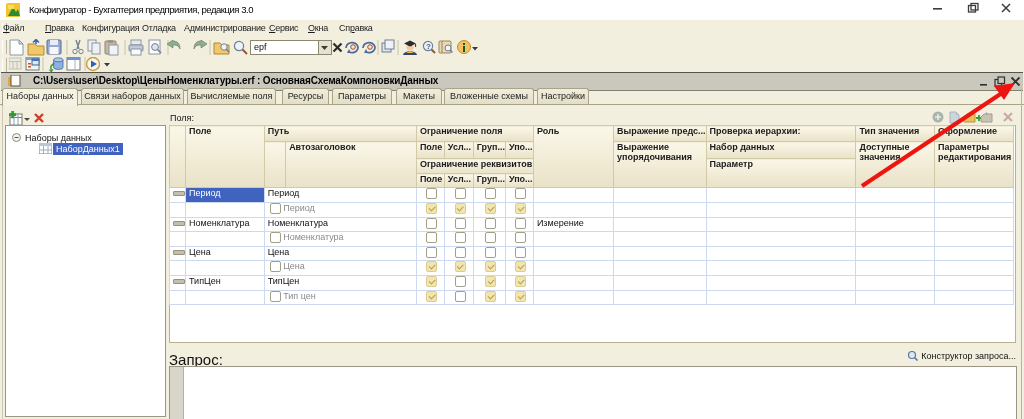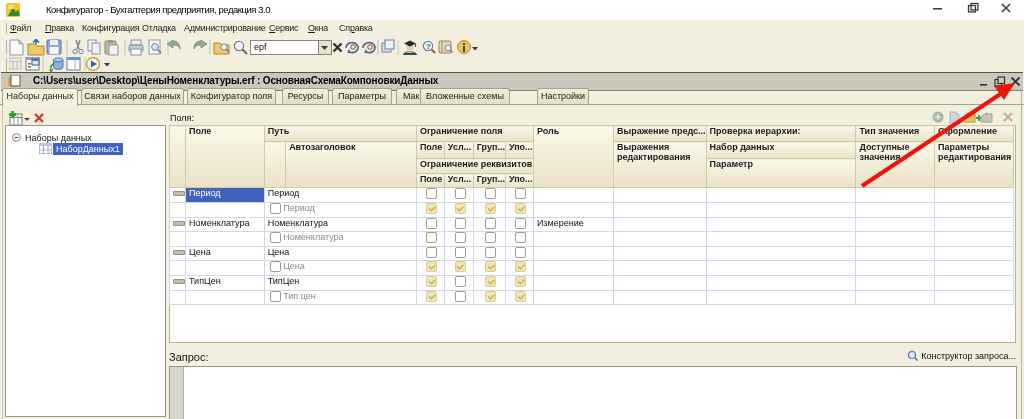--- a/index.html
+++ b/index.html
@@ -1,21 +1,21 @@
 <!DOCTYPE html>
 <html><head>
 <meta charset="utf-8">
 <style>
   html,body{margin:0;padding:0;}
   body{width:1024px;height:419px;overflow:hidden;position:relative;
        font-family:"Liberation Sans",sans-serif;background:#f2efdf;color:#111;}
   .abs{position:absolute;}
   
   #titlebar{left:0;top:0;width:1024px;height:20px;background:#ffffff;}
-  #titletext{left:29px;top:4px;font-size:9.5px;letter-spacing:-0.45px;color:#000;margin-left:17px;}
+  #titletext{left:29px;top:4px;font-size:9.5px;letter-spacing:-0.45px;color:#000;}
   
   #menubar{left:0;top:20px;width:1024px;height:17px;font-size:9px;letter-spacing:-0.25px;color:#1c1c1c;}
   .mi{position:absolute;top:3px;}
   .mi u{text-decoration:underline;}
   .grip{position:absolute;width:3px;border-left:1px solid #fff;border-right:1px solid #b9b49a;height:14px;left:2px;}
   
   #innerbar{left:1px;top:72px;width:1022px;height:17px;background:#cac7bd;border-top:1px solid #55544c;border-bottom:1px solid #84816f;}
   #innertext{left:33px;top:75px;font-size:10px;letter-spacing:-0.15px;font-weight:bold;color:#000;}
   
   .tab{position:absolute;top:88px;height:15px;background:linear-gradient(#f0edda,#e3dec6);
@@ -35,21 +35,21 @@
   td.d{border:1px solid #ccd9ee;border-top:none;background:#fff;}
   td.dt{border:1px solid #ccd9ee;background:#fff;}
   .gray{color:#8a8a8a;}
   .cbx{display:inline-block;width:9px;height:9px;border:1px solid #a29f88;border-radius:2px;background:#fff;vertical-align:middle;}
   .cbx.on{background:#f2e6ae;border-color:#d9cc94;position:relative;}
   .cbx.on:after{content:"";position:absolute;left:1.5px;top:1.5px;width:5px;height:2.5px;border-left:1.6px solid #b19e50;border-bottom:1.6px solid #b19e50;transform:rotate(-45deg);}
   td.cc{text-align:center;padding:0;}
   .handle{display:inline-block;width:10px;height:3px;background:#c3bfae;border:1px solid #96927e;border-radius:1px;}
   .sel{background:#3f63bf !important;color:#fff;}
   
-  #qlabel{left:169px;top:351px;font-size:11px;}
+  #qlabel{left:169px;top:351px;font-size:15px;}
   #qbuild{right:8px;top:350px;font-size:9px;}
   #qbox2{position:absolute;left:169px;top:366px;width:846px;height:60px;background:#fff;border:1px solid #9a9585;}
   #qmargin{left:0px;top:0px;width:13px;height:60px;background:#d8d5ca;border-right:1px solid #b3b0a4;position:absolute;}
   pre.code{position:absolute;left:25px;top:3px;margin:0;font-family:"Liberation Mono",monospace;font-size:10px;line-height:12px;color:#101010;}
   .kw{color:#2222ee;}
 </style>
 </head>
 <body>
 
 <div class="abs" id="titlebar"></div>
@@ -61,21 +61,21 @@
 <div class="abs" id="titletext">Конфигуратор - Бухгалтерия предприятия, редакция 3.0</div>
 <svg class="abs" style="left:930px;top:0" width="90" height="16">
   <rect x="3" y="8" width="9" height="1.6" fill="#3c3c3c"></rect>
   <rect x="38.5" y="5.5" width="7" height="6.5" fill="none" stroke="#3c3c3c" stroke-width="1.3"></rect>
   <rect x="41" y="3.5" width="7" height="6.5" fill="none" stroke="#3c3c3c" stroke-width="1.3"></rect>
   <path d="M72 4 L80 12 M80 4 L72 12" stroke="#3c3c3c" stroke-width="1.5"></path>
 </svg>
 
 <div class="abs" style="left:2px;top:23px;width:3px;height:11px;border-left:1px solid #fff;border-right:1px solid #b9b49a;"></div>
 <div class="abs" id="menubar">
-  <span class="mi" style="left:10px"><u>Ф</u>айл</span>
+  <span class="mi" style="left:3px"><u>Ф</u>айл</span>
   <span class="mi" style="left:45px"><u>П</u>равка</span>
   <span class="mi" style="left:82px">Конфигурация</span>
   <span class="mi" style="left:142px">Отладка</span>
   <span class="mi" style="left:184px">Администрирование</span>
   <span class="mi" style="left:269px"><u>С</u>ервис</span>
   <span class="mi" style="left:308px"><u>О</u>кна</span>
   <span class="mi" style="left:339px">Сп<u>р</u>авка</span>
 </div>
 
 <div class="abs" id="tb1" style="left:0;top:37px;width:1024px;height:23px;"></div>
@@ -255,25 +255,25 @@
 <div class="abs" id="innertext">C:\Users\user\Desktop\ЦеныНоменклатуры.erf : ОсновнаяСхемаКомпоновкиДанных</div>
 <svg class="abs" style="left:978px;top:75px" width="46" height="13">
   <rect x="2" y="9" width="7" height="1.6" fill="#30302c"></rect>
   <rect x="17" y="4.5" width="6.5" height="6.5" fill="#cac7bd" stroke="#30302c" stroke-width="1.2"></rect>
   <rect x="20" y="2" width="6.5" height="6.5" fill="#cac7bd" stroke="#30302c" stroke-width="1.2"></rect>
   <path d="M33.5 2.5 L41.5 10.5 M41.5 2.5 L33.5 10.5" stroke="#30302c" stroke-width="1.8"></path>
 </svg>
 
 <div class="tab active" style="left:2px;width:74px;">Наборы данных</div>
 <div class="tab" style="left:81px;width:101px;">Связи наборов данных</div>
-<div class="tab" style="left:187px;width:87px;">Конфигуратор поля</div>
+<div class="tab" style="left:187px;width:87px;">Вычисляемые поля</div>
 <div class="tab" style="left:282px;width:45px;">Ресурсы</div>
 <div class="tab" style="left:332px;width:58px;">Параметры</div>
 <div class="tab" style="left:396px;width:44px;">Макеты</div>
-<div class="tab" style="left:420px;width:88px;">Вложенные схемы</div>
+<div class="tab" style="left:444px;width:88px;">Вложенные схемы</div>
 <div class="tab" style="left:537px;width:50px;">Настройки</div>
 <div class="abs" id="tabline"></div>
 
 <svg class="abs" style="left:9px;top:111px" width="36" height="15">
   <rect x="1" y="3" width="12" height="11" fill="#fff" stroke="#7a7866"></rect>
   <line x1="1" y1="6.5" x2="13" y2="6.5" stroke="#7a7866"></line>
   <line x1="5" y1="3" x2="5" y2="14" stroke="#8ca0b8"></line>
   <line x1="9" y1="3" x2="9" y2="14" stroke="#8ca0b8"></line>
   <path d="M2.5 0 h3 v2.5 h2.5 v3 h-2.5 v2.5 h-3 v-2.5 h-2.5 v-3 h2.5 z" fill="#28a028" transform="scale(0.9)"></path>
   <polygon points="15,7 21,7 18,10" fill="#4a4a40"></polygon>
@@ -328,21 +328,21 @@
    <td class="h">Тип значения</td>
    <td class="h">Оформление</td>
  </tr>
  <tr style="height:17px">
    <td class="h" rowspan="3"></td>
    <td class="h" rowspan="3">Автозаголовок</td>
    <td class="h">Поле</td>
           <td class="h">Усл...</td>
           <td class="h">Груп...</td>
           <td class="h">Упо...</td>
-   <td class="h hw" rowspan="3">Выражения редактирования</td>
+   <td class="h hw" rowspan="3">Выражение упорядочивания</td>
    <td class="h">Набор данных</td>
    <td class="h hw" rowspan="3">Доступные значения</td>
    <td class="h hw" rowspan="3">Параметры редактирования</td>
  </tr>
  <tr style="height:15px">
    <td class="h" colspan="4">Ограничение реквизитов</td>
    <td class="h" rowspan="2">Параметр</td>
  </tr>
  <tr style="height:14px">
    <td class="h">Поле</td>

